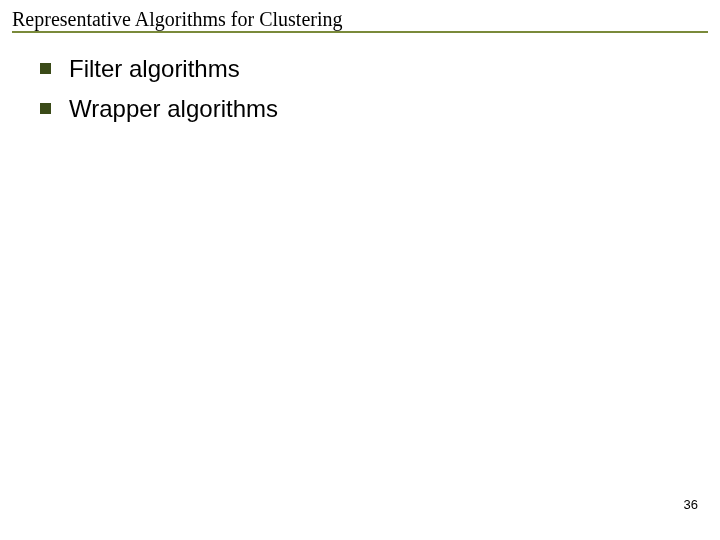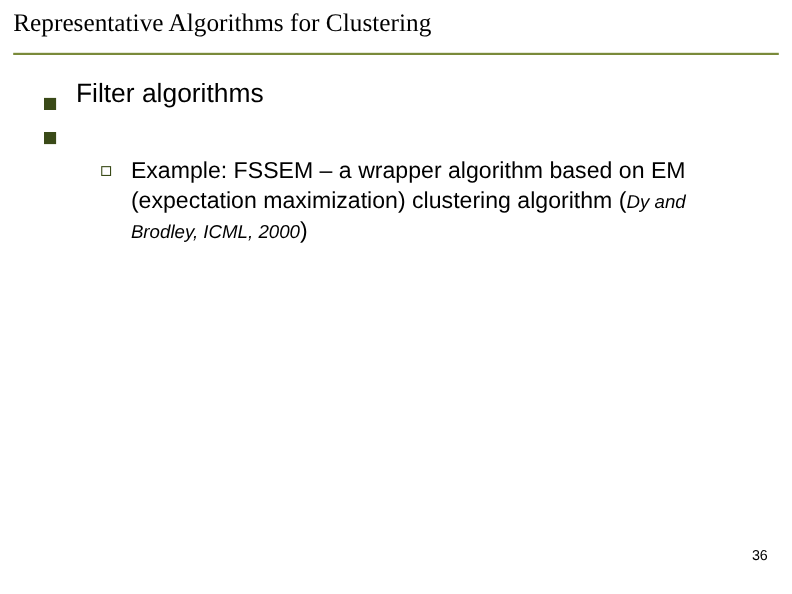--- a/index.html
+++ b/index.html
@@ -9,31 +9,31 @@
     background: #ffffff;
     font-family: Arial, Helvetica, sans-serif;
     position: relative;
     overflow: hidden;
   }
   .title-wrap {
     padding: 8px 12px 0 12px;
   }
   .title {
     font-family: "Times New Roman", Times, serif;
-    font-size: 23px;
+    font-size: 20px;
     color: #000;
     border-bottom: 2px solid #7a8a3a;
-    padding-bottom: 14px;
+    padding-bottom: 0;
   }
   .content {
     padding: 22px 22px 0 40px;
   }
   .lvl1 {
     display: flex;
-    align-items: flex-end;
+    align-items: flex-start;
     margin-bottom: 12px;
   }
   .lvl1 .b1 {
     width: 11px;
     height: 11px;
     background: #3a4a18;
     flex: 0 0 auto;
     margin-top: 8px;
     margin-right: 18px;
   }
@@ -82,24 +82,19 @@
 <div class="content">
 
   <div class="lvl1">
     <div class="b1"></div>
     <div class="t1">Filter algorithms</div>
   </div>
 
 
   <div class="lvl1">
     <div class="b1"></div>
+    <div class="t1">Wrapper algorithms</div>
   </div>
 
-  <div class="lvl2">
-    <div class="b2"></div>
-    <div class="t2">
-      <span>Example: FSSEM – a wrapper algorithm based on EM (expectation maximization) clustering algorithm (</span><span class="cite">Dy and Brodley, ICML, 2000</span><span>)</span>
-    </div>
-  </div>
 
 </div>
 
 <div class="pagenum">36</div>
 
 </body></html>

